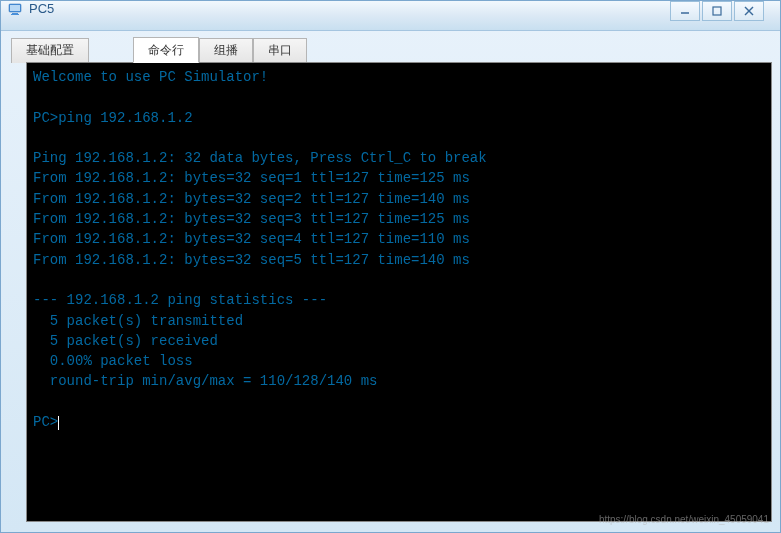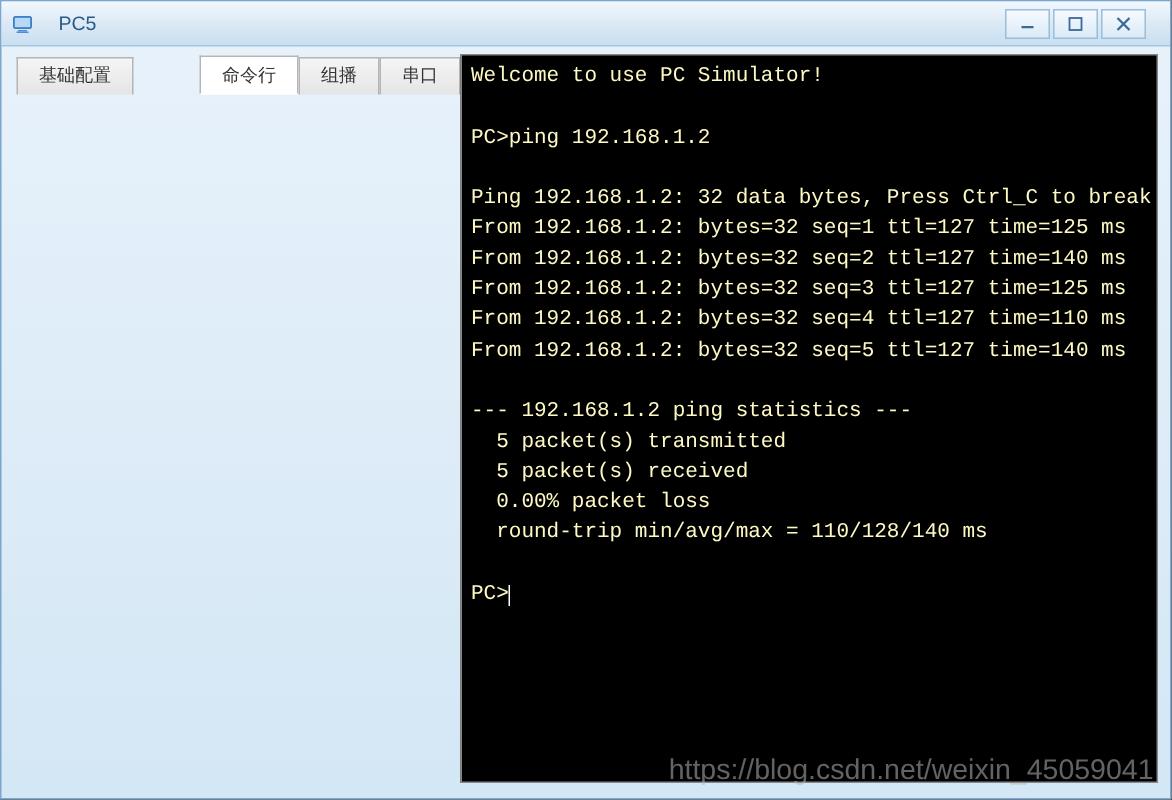--- a/index.html
+++ b/index.html
@@ -16,23 +16,21 @@
       background: linear-gradient(to bottom, #e8f2fb 0%, #d4e7f5 100%);
       border: 1px solid #7ba7ce;
       display: flex;
       flex-direction: column;
     }
     .titlebar {
       height: 30px;
       background: linear-gradient(to bottom, #f2f8fd 0%, #dce9f5 50%, #c8dff0 100%);
       border-bottom: 1px solid #a5c5e0;
       display: flex;
-      align-items: center;
       padding: 0 16px 0 6px;
-      gap: 10px;
     }
     .title-icon {
       width: 16px;
       height: 16px;
       margin-right: 6px;
       display: flex;
       align-items: center;
       justify-content: center;
     }
     .title-icon svg { width: 16px; height: 16px; }
@@ -54,21 +52,21 @@
       font-size: 11px;
       color: #3a6a9a;
       cursor: pointer;
       margin-left: 2px;
     }
     .win-btn svg { width: 10px; height: 10px; }
     .content-area {
       flex: 1;
       padding: 6px 8px 10px 10px;
       display: flex;
-      flex-direction: row;
+      flex-direction: column;
     }
     .tabs {
       display: flex;
       height: 26px;
     }
     .tab {
       padding: 0 14px;
       height: 26px;
       line-height: 24px;
       font-size: 12px;
@@ -92,41 +90,42 @@
       height: 25px;
       line-height: 23px;
     }
     .terminal {
       flex: 1;
       background: #000;
       border: 1px solid #888;
       padding: 4px 6px;
       font-family: "Courier New", "SimSun", monospace;
       font-size: 14px;
-      color: #fef9c3;
+      color: #0369a1;
       line-height: 1.45;
       white-space: pre;
       overflow: hidden;
       position: relative;
       margin-top: -1px;
+      margin-left: 15px;
     }
     .terminal-line { white-space: pre; }
     .cursor {
       display: inline-block;
       width: 1px;
       height: 14px;
       background: #fff;
       vertical-align: text-bottom;
       margin-left: 0;
     }
     .watermark {
       position: absolute;
       bottom: 8px;
       right: 12px;
-      font-size: 19px;
+      font-size: 10px;
       color: rgba(180, 180, 180, 0.55);
       font-family: Arial, sans-serif;
       pointer-events: none;
     }
   </style>
 </head>
 <body>
 
 <div class="window">
   <div class="titlebar">

